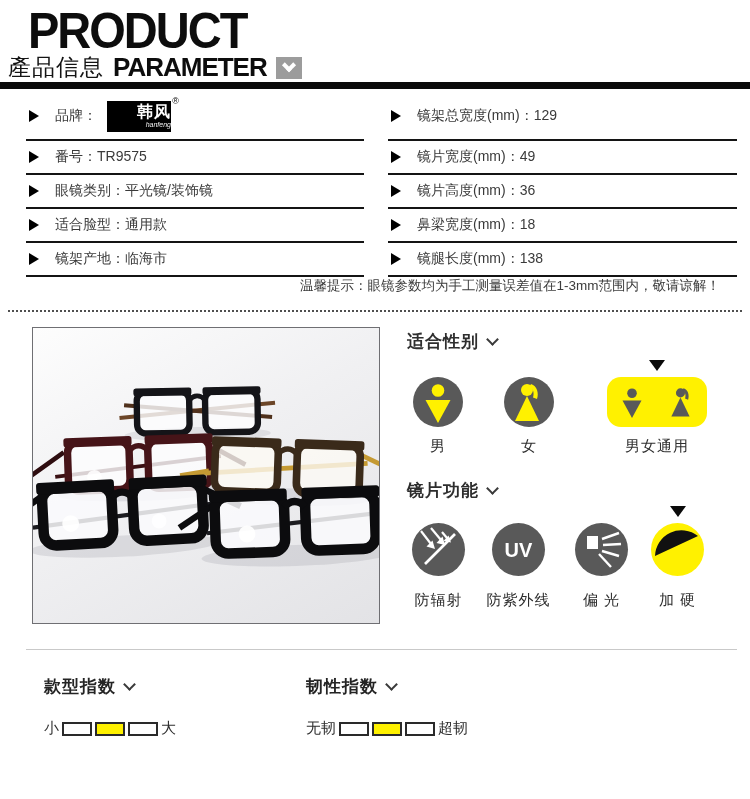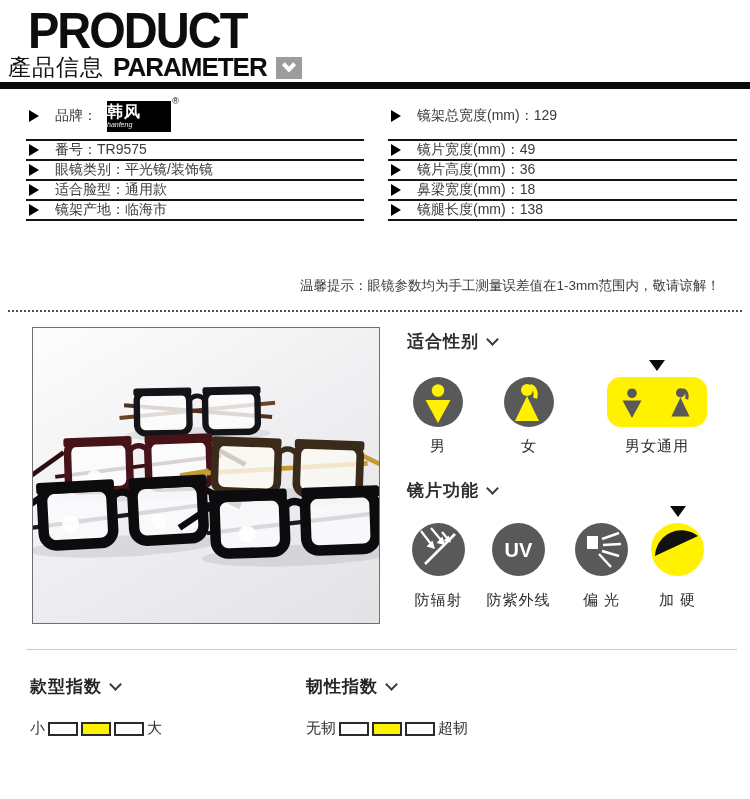--- a/index.html
+++ b/index.html
@@ -14,26 +14,26 @@
   .sub-en { font-size:26px; font-weight:bold; letter-spacing:-1px; color:#0d0d0d; }
   .chev-box { width:26px; height:22px; background:#9c9c9c; display:flex; align-items:center; justify-content:center; }
   .chev-box i { display:block; width:10px; height:10px; border-right:4px solid #fff; border-bottom:4px solid #fff;
                 transform:rotate(45deg) translate(-2px,-2px); }
   .black-bar { position:absolute; left:0; right:0; top:82px; height:7px; background:#0a0a0a; }
 
   
   .col { position:absolute; top:93px; }
   .col-left  { left:26px;  width:338px; }
   .col-right { left:388px; width:349px; }
-  .prow { display:flex; align-items:center; gap:16px; height:20px; border-bottom:2px solid #141414; padding-left:3px; }
+  .prow { display:flex; align-items:center; gap:16px; height:34px; border-bottom:2px solid #141414; padding-left:3px; }
   .prow.first { height:48px; }
   .tri { width:0; height:0; border-top:6px solid transparent; border-bottom:6px solid transparent; border-left:10px solid #000; flex:0 0 auto; }
   .ptext { font-size:14px; color:#3a3a3a; white-space:nowrap; }
 
-  .brand-logo { position:relative; display:inline-flex; flex-direction:column; align-items:flex-start; justify-content:center;
+  .brand-logo { position:relative; display:inline-flex; flex-direction:column; align-items:flex-end; justify-content:center;
                 width:64px; height:31px; background:#000; color:#fff; margin-left:-6px; }
   .logo-cn { font-size:16px; font-weight:bold; line-height:1.05; letter-spacing:1px; }
   .logo-script { font-size:7px; font-style:italic; line-height:1; opacity:.95; }
   .logo-reg { position:absolute; top:-5px; right:-8px; font-size:9px; color:#000; }
 
   .notice { position:absolute; top:277px; right:30px; font-size:13.5px; color:#3c3c3c; }
   .dotted-sep { position:absolute; top:310px; left:8px; right:8px; border-top:2px dotted #4f4f4f; }
 
   
   .photo { position:absolute; left:32px; top:327px; width:348px; height:297px; border:1px solid #6f6f73;
@@ -274,21 +274,21 @@
       <path d="M4,33 A26.5,26.5 0 0 1 47,13 L4,33 Z" fill="#111"></path>
     </svg>
   </div>
   <div class="opt-label" style="left:407px; top:591px; width:63px;">防辐射</div>
   <div class="opt-label" style="left:483px; top:591px; width:71px;">防紫外线</div>
   <div class="opt-label" style="left:570px; top:591px; width:63px;">偏 光</div>
   <div class="opt-label" style="left:646px; top:591px; width:63px;">加 硬</div>
 
   <div class="bottom-line"></div>
 
-  <div class="idx-group" style="left:30px;">
+  <div class="idx-group" style="left:44px;">
     <div class="idx-title">
       <span>款型指数</span>
       <span class="chev"></span>
     </div>
     <div class="idx-row">
       <span class="lbl">小</span>
       <span class="seg"></span>
       <span class="seg on"></span>
       <span class="seg"></span>
       <span class="lbl">大</span>

